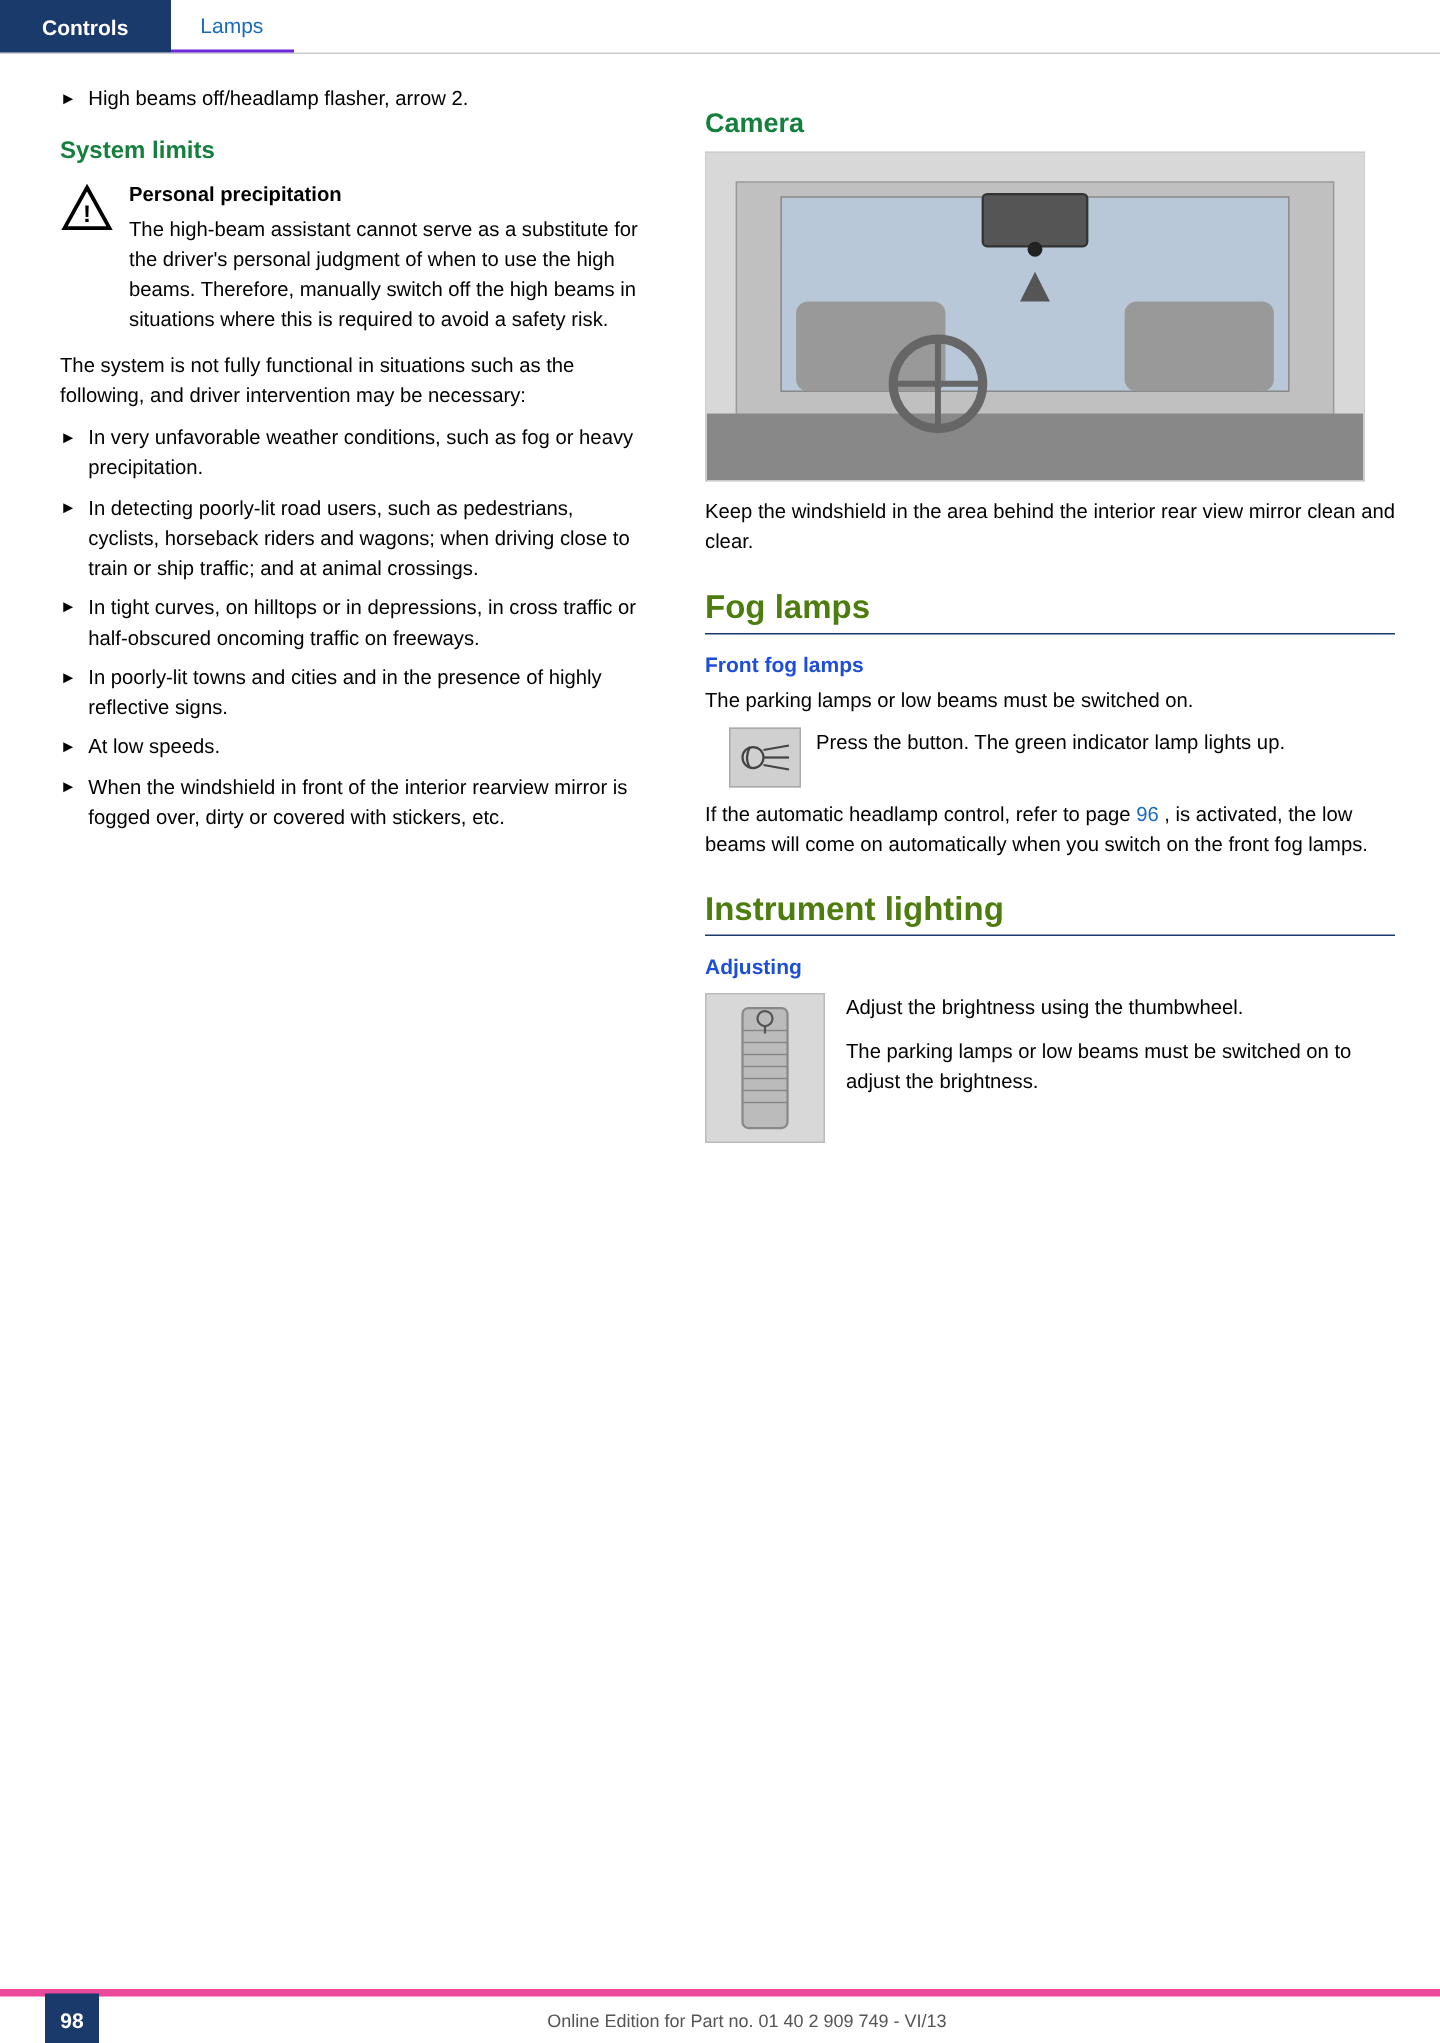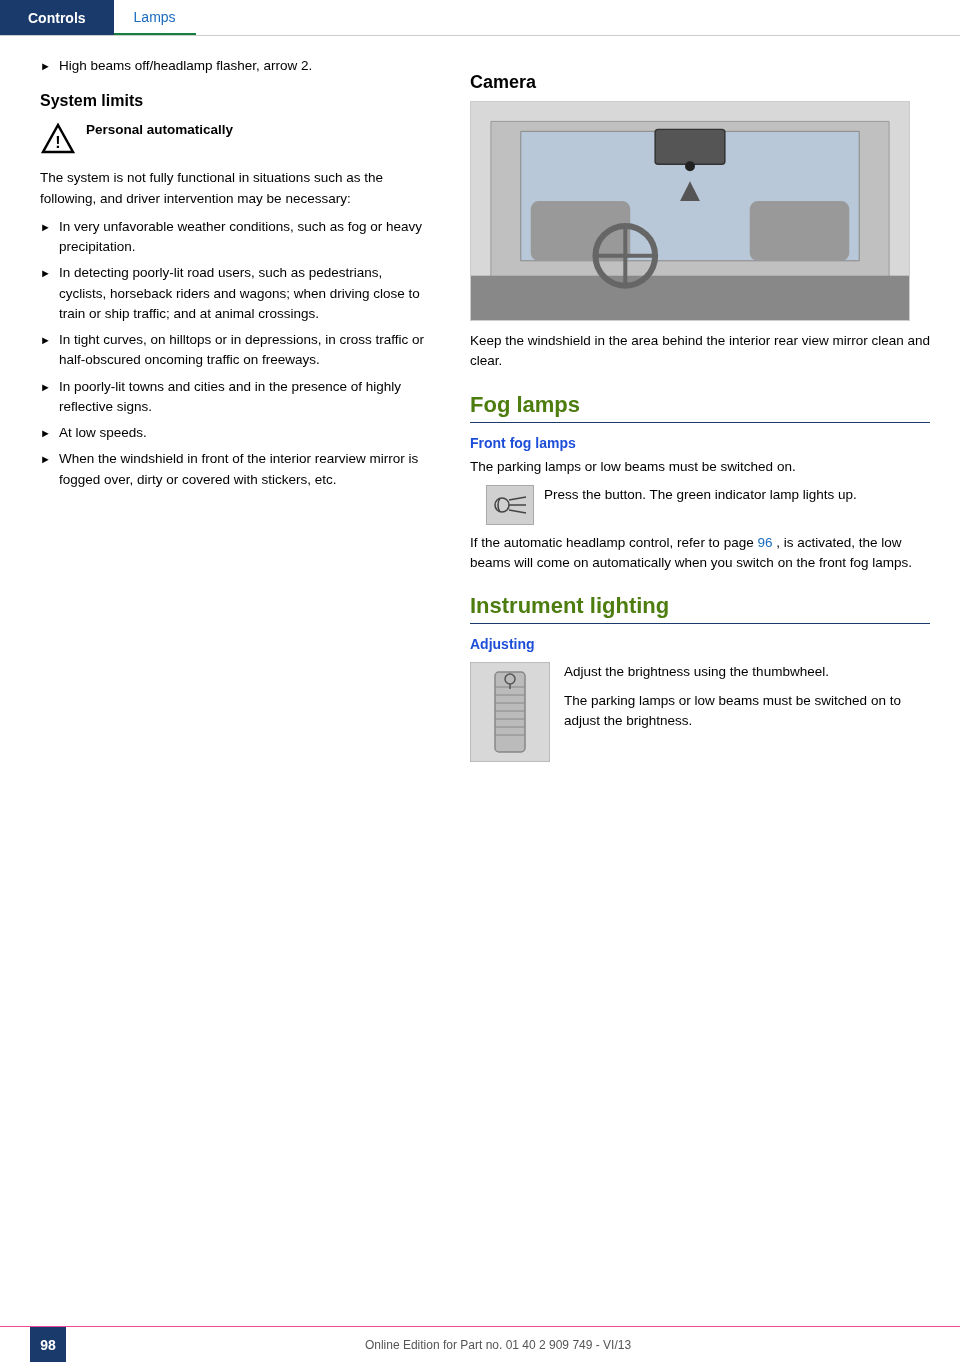--- a/index.html
+++ b/index.html
@@ -28,21 +28,21 @@
       align-items: center;
       font-size: 14px;
       font-weight: bold;
     }
     .nav-lamps {
       color: #1a6bbf;
       padding: 16px 20px;
       display: flex;
       align-items: center;
       font-size: 14px;
-      border-bottom: 2px solid #15803d;
+      border-bottom: 2px solid #6d28d9;
     }
 
     
     .content-wrapper {
       display: flex;
       padding: 20px 0;
     }
 
     
     .left-col {
@@ -50,21 +50,21 @@
       padding: 0 30px 0 40px;
     }
 
     
     .right-col {
       width: 500px;
       padding: 0 30px 0 10px;
     }
 
     .section-heading {
-      color: #000000;
+      color: #15803d;
       font-size: 16px;
       font-weight: bold;
       margin-bottom: 8px;
       margin-top: 16px;
     }
 
     .subsection-heading {
       color: #1d4ed8;
       font-size: 14px;
       font-weight: bold;
@@ -183,21 +183,21 @@
       padding-bottom: 4px;
     }
 
     
     .footer {
       position: absolute;
       bottom: 0;
       left: 0;
       right: 0;
       height: 36px;
-      border-top: 1px solid #ec4899;
+      border-top: 5px solid #ec4899;
       display: flex;
       align-items: center;
       justify-content: space-between;
       padding: 0 30px;
       font-size: 12px;
       color: #555;
     }
 
     .page-number {
       background: #1a3a6b;
@@ -230,21 +230,22 @@
 
 
     <div class="section-heading">System limits</div>
 
     <div class="warning-box">
       <svg class="warning-icon" viewBox="0 0 36 36">
         <polygon points="18,3 33,30 3,30" fill="none" stroke="#000" stroke-width="2.5"></polygon>
         <text x="18" y="26" text-anchor="middle" font-size="16" font-weight="bold" fill="#000">!</text>
       </svg>
       <div class="warning-text">
-        <div class="warning-title">Personal automatically</div>
+        <div class="warning-title">Personal precipitation</div>
+        <span>The high-beam assistant cannot serve as a substitute for the driver's personal judgment of when to use the high beams. Therefore, manually switch off the high beams in situations where this is required to avoid a safety risk.</span>
       </div>
     </div>
 
     <p>The system is not fully functional in situations such as the following, and driver intervention may be necessary:</p>
 
     <div class="bullet-item">
       <span class="bullet-arrow">►</span>
       <span>In very unfavorable weather conditions, such as fog or heavy precipitation.</span>
     </div>
     <div class="bullet-item">

